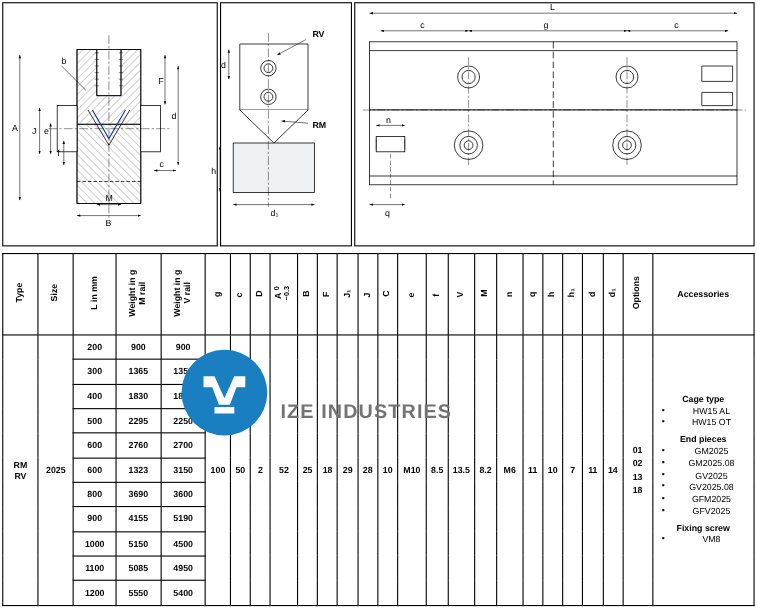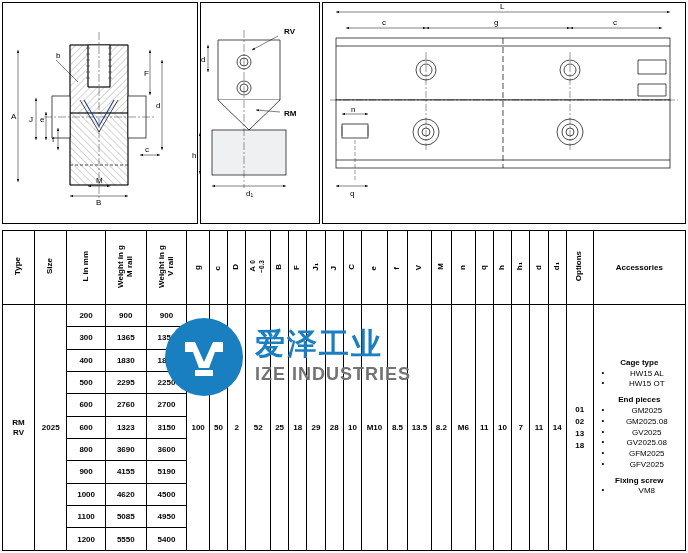--- a/index.html
+++ b/index.html
@@ -464,21 +464,21 @@
     <td class="small-num">3690</td>
     <td class="small-num">3600</td>
   </tr>
   <tr>
     <td class="small-num">900</td>
     <td class="small-num">4155</td>
     <td class="small-num">5190</td>
   </tr>
   <tr>
     <td class="small-num">1000</td>
-    <td class="small-num">4620</td>
+    <td class="small-num">5150</td>
     <td class="small-num">4500</td>
   </tr>
   <tr>
     <td class="small-num">1100</td>
     <td class="small-num">5085</td>
     <td class="small-num">4950</td>
   </tr>
   <tr>
     <td class="small-num">1200</td>
     <td class="small-num">5550</td>
@@ -488,15 +488,14 @@
     </table>
 </div>
 
 <div class="watermark">
   <div class="wm-logo">
     <svg width="78" height="78" viewBox="0 0 78 78">
       <path d="M20,24 L30,24 L39,44 L48,24 L58,24 L58,34 L50,34 L44,50 L34,50 L28,34 L20,34 z" fill="#ffffff"></path>
       <path d="M30,52 L48,52 L48,58 L30,58 z" fill="#ffffff"></path>
     </svg>
   </div>
-  <div class="wm-cn">爱泽工业</div>
   <div class="wm-en">IZE INDUSTRIES</div>
 </div>
 
 </body></html>

